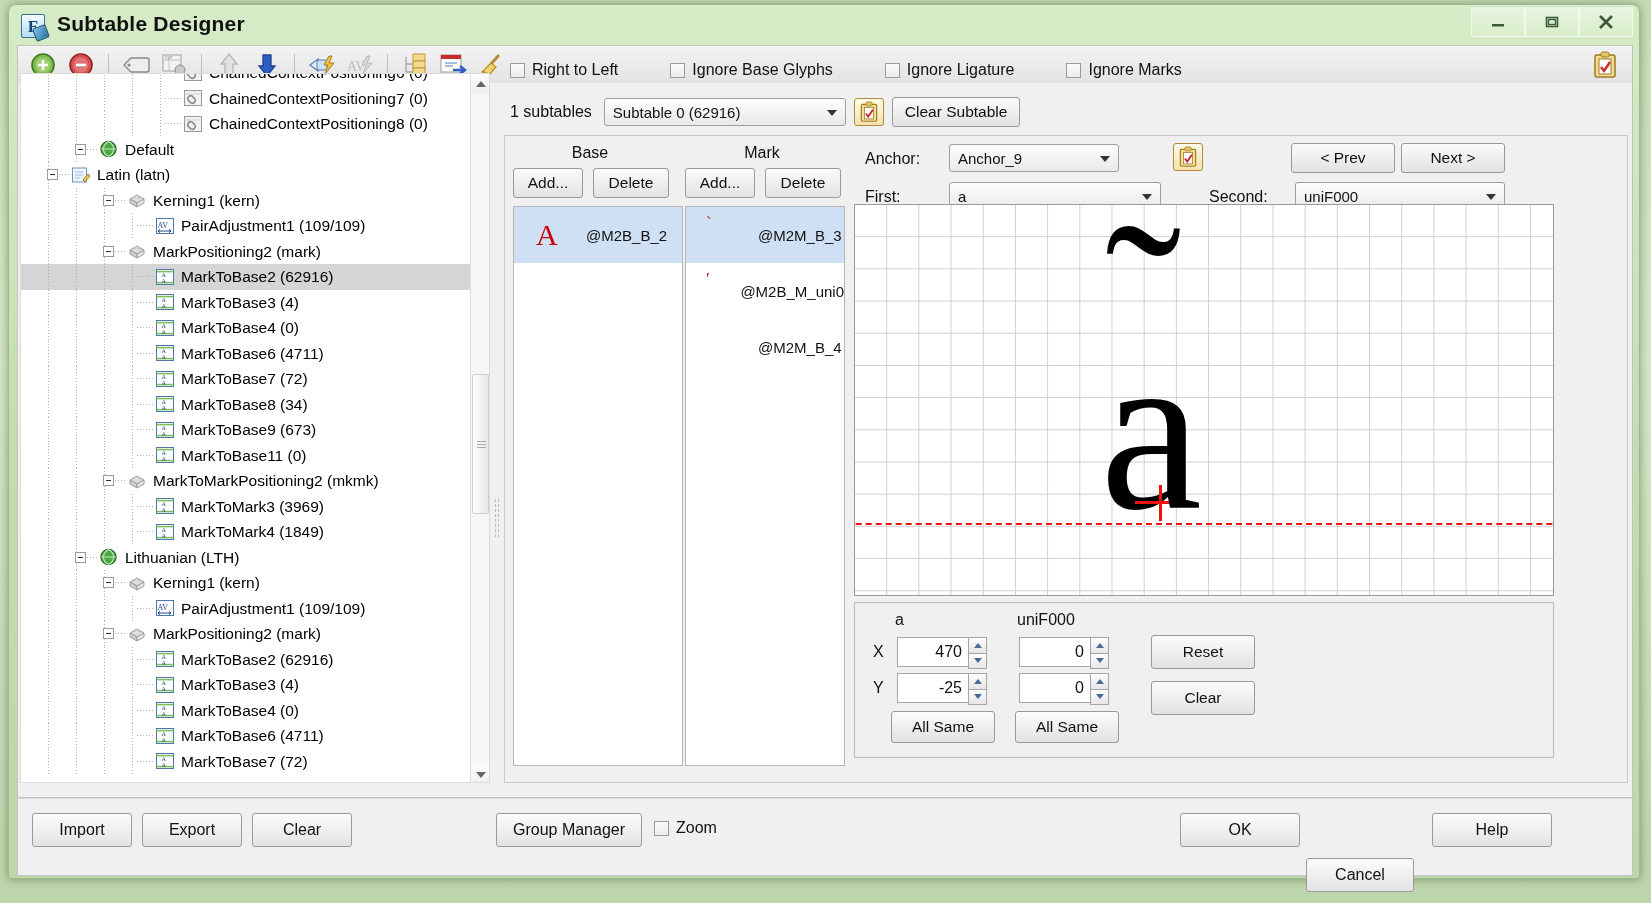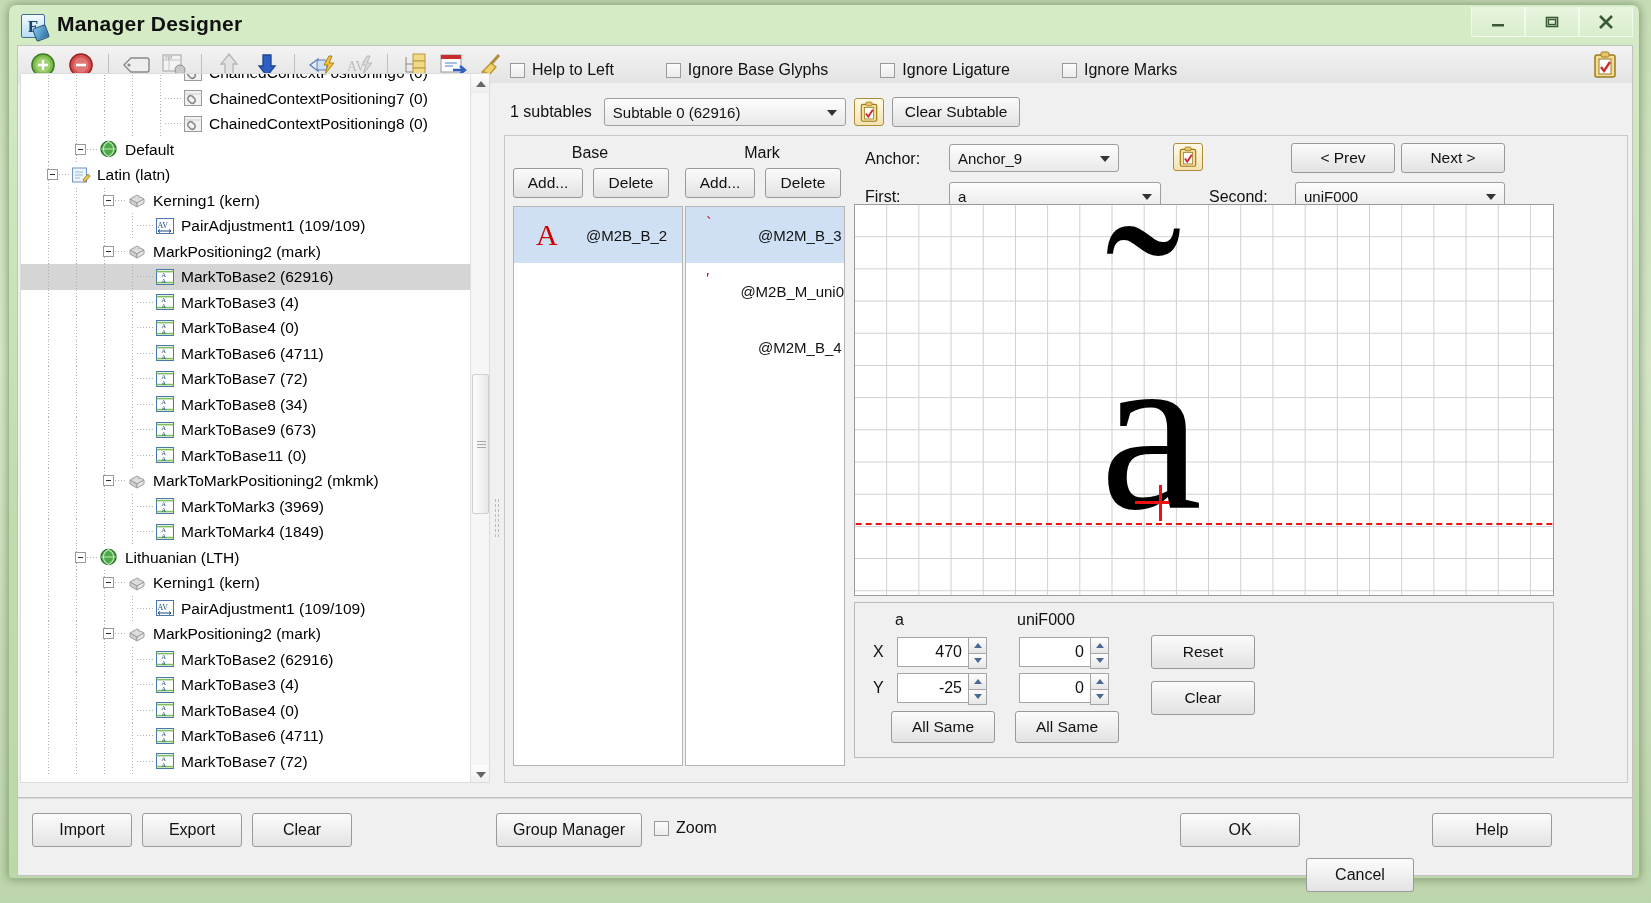--- a/index.html
+++ b/index.html
@@ -280,21 +280,21 @@
 <body>
 
 <div id="root">
 
   <div class="bg-ghost"></div>
 
   <div class="window">
 
     <div class="titlebar">
       <div class="title-icon">F</div>
-      <div class="title-text">Manager Designer</div>
+      <div class="title-text">Subtable Designer</div>
       <div class="wbtns">
         <div class="wbtn">
           <svg width="18" height="12" viewBox="0 0 18 12">
               <rect x="3" y="8" width="12" height="2.5" fill="#3a5a33"></rect>
             </svg>
         </div>
         <div class="wbtn">
           <svg width="18" height="14" viewBox="0 0 18 14">
               <rect x="3.5" y="2.5" width="11" height="9" fill="none" stroke="#3a5a33" stroke-width="1.6"></rect>
               <rect x="5.5" y="4.5" width="7" height="5" fill="none" stroke="#3a5a33" stroke-width="1.4"></rect>
@@ -812,21 +812,21 @@
           <div class="sb-arrow" style="bottom:0;top:auto">
             <div style="width:0;height:0;border-left:5px solid transparent;border-right:5px solid transparent;border-top:6px solid #666;"></div>
           </div>
         </div>
       </div>
       <div class="split-grip"></div>
 
       <div class="optrow">
         <label class="cbitem">
           <span class="cb"></span>
-          <span>Help to Left</span>
+          <span>Right to Left</span>
         </label>
         <label class="cbitem">
           <span class="cb"></span>
           <span>Ignore Base Glyphs</span>
         </label>
         <label class="cbitem">
           <span class="cb"></span>
           <span>Ignore Ligature</span>
         </label>
         <label class="cbitem">

